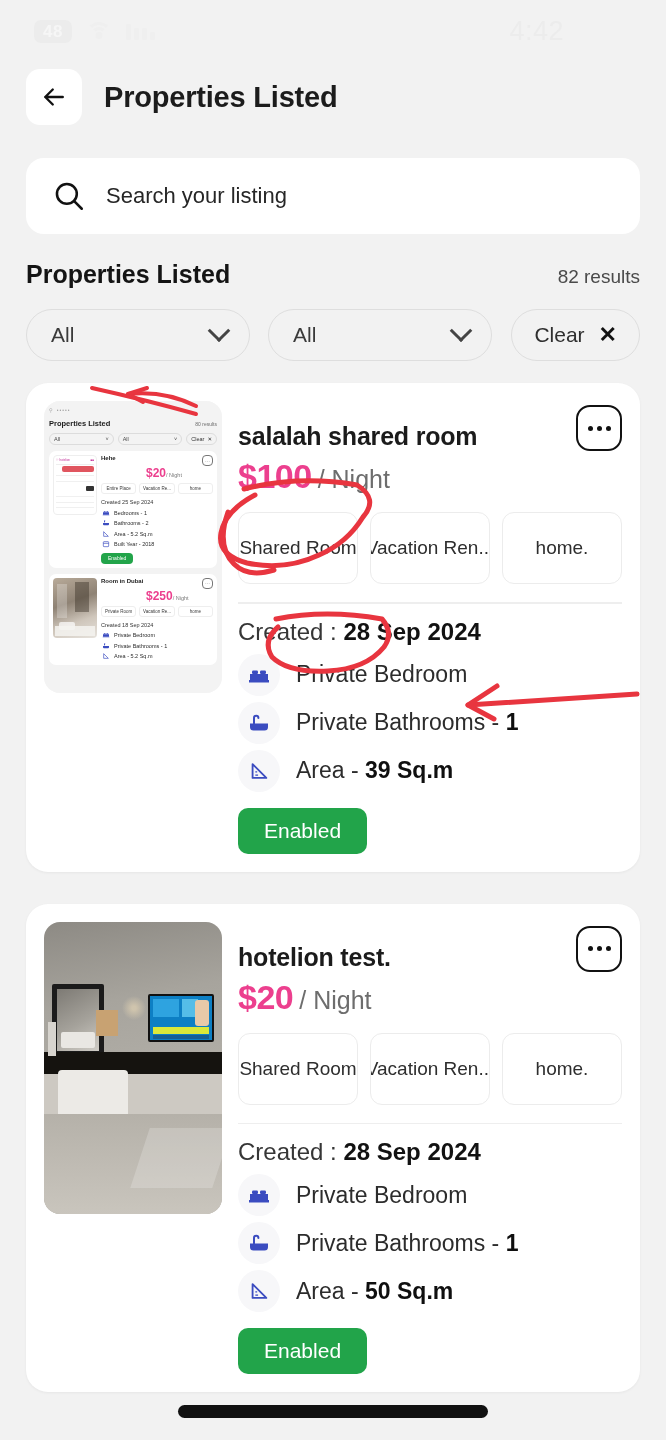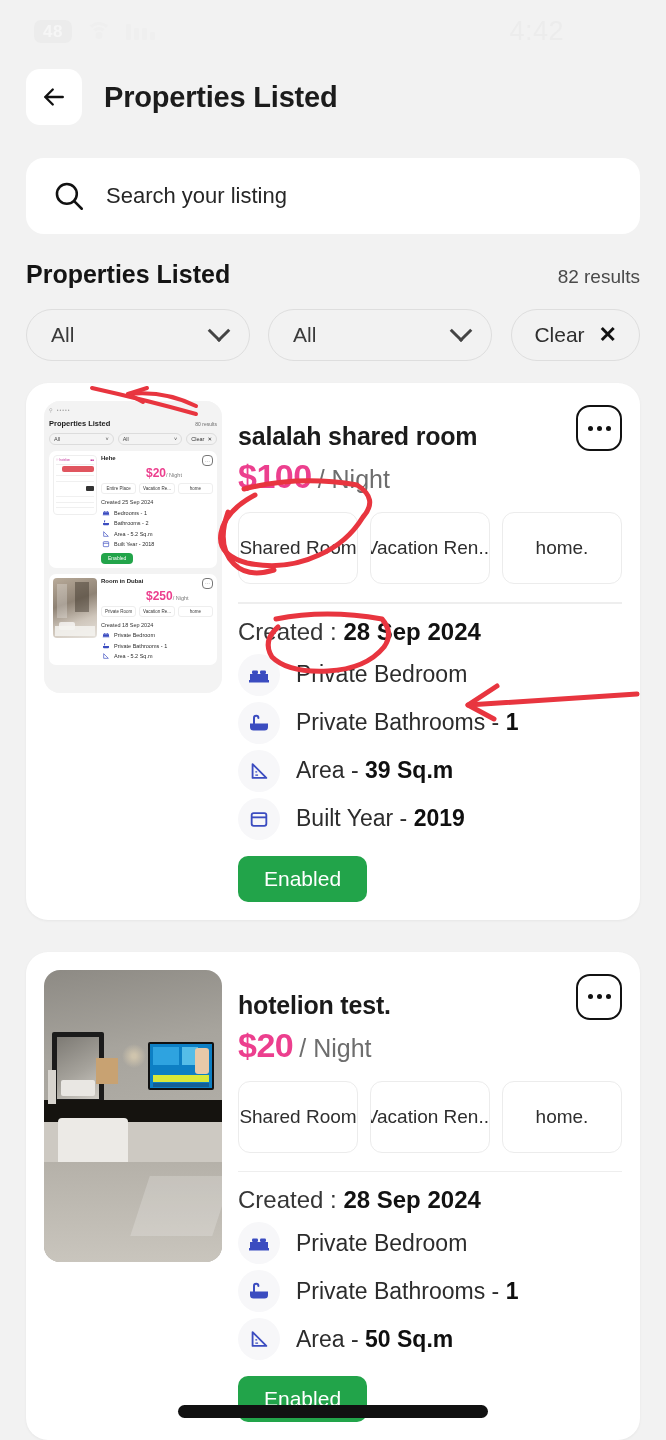--- a/index.html
+++ b/index.html
@@ -432,29 +432,20 @@
           </div>
           <div class="feat">
             <span class="feat-ic">
               <svg width="22" height="22" viewBox="0 0 24 24" fill="none" stroke="#3b4cc0" stroke-width="2" stroke-linejoin="round">
                   <path d="M5 4.5v15h15z"></path>
                   <path d="M8 16.5h3M8 13h2" stroke-width="1.4"></path>
                 </svg>
             </span>
             <span class="feat-tx"><span>Area - </span><b>39 Sq.m</b></span>
           </div>
-          <div class="feat">
-            <span class="feat-ic">
-              <svg width="22" height="22" viewBox="0 0 24 24" fill="none" stroke="#3b4cc0" stroke-width="2">
-                  <rect x="4" y="5.5" width="16" height="14" rx="2.2"></rect>
-                  <path d="M4 10.2h16"></path>
-                </svg>
-            </span>
-            <span class="feat-tx"><span>Built Year - </span><b>2019</b></span>
-          </div>
         </div>
         <div class="status-pill">Enabled</div>
       </div>
     </div>
 
     <div class="card">
       <div class="thumb" style="background:linear-gradient(170deg,#8d8a84 0%,#a7a49d 28%,#b0ada6 52%,#9d9991 78%,#b8b4ad 100%);">
 
         <div style="position:absolute;left:8px;top:62px;width:52px;height:72px;background:#1b1b1b;border-radius:2px;">
           <div style="position:absolute;inset:5px;background:linear-gradient(150deg,#7d7a74,#a5a29b 55%,#cfccc6);"></div>

